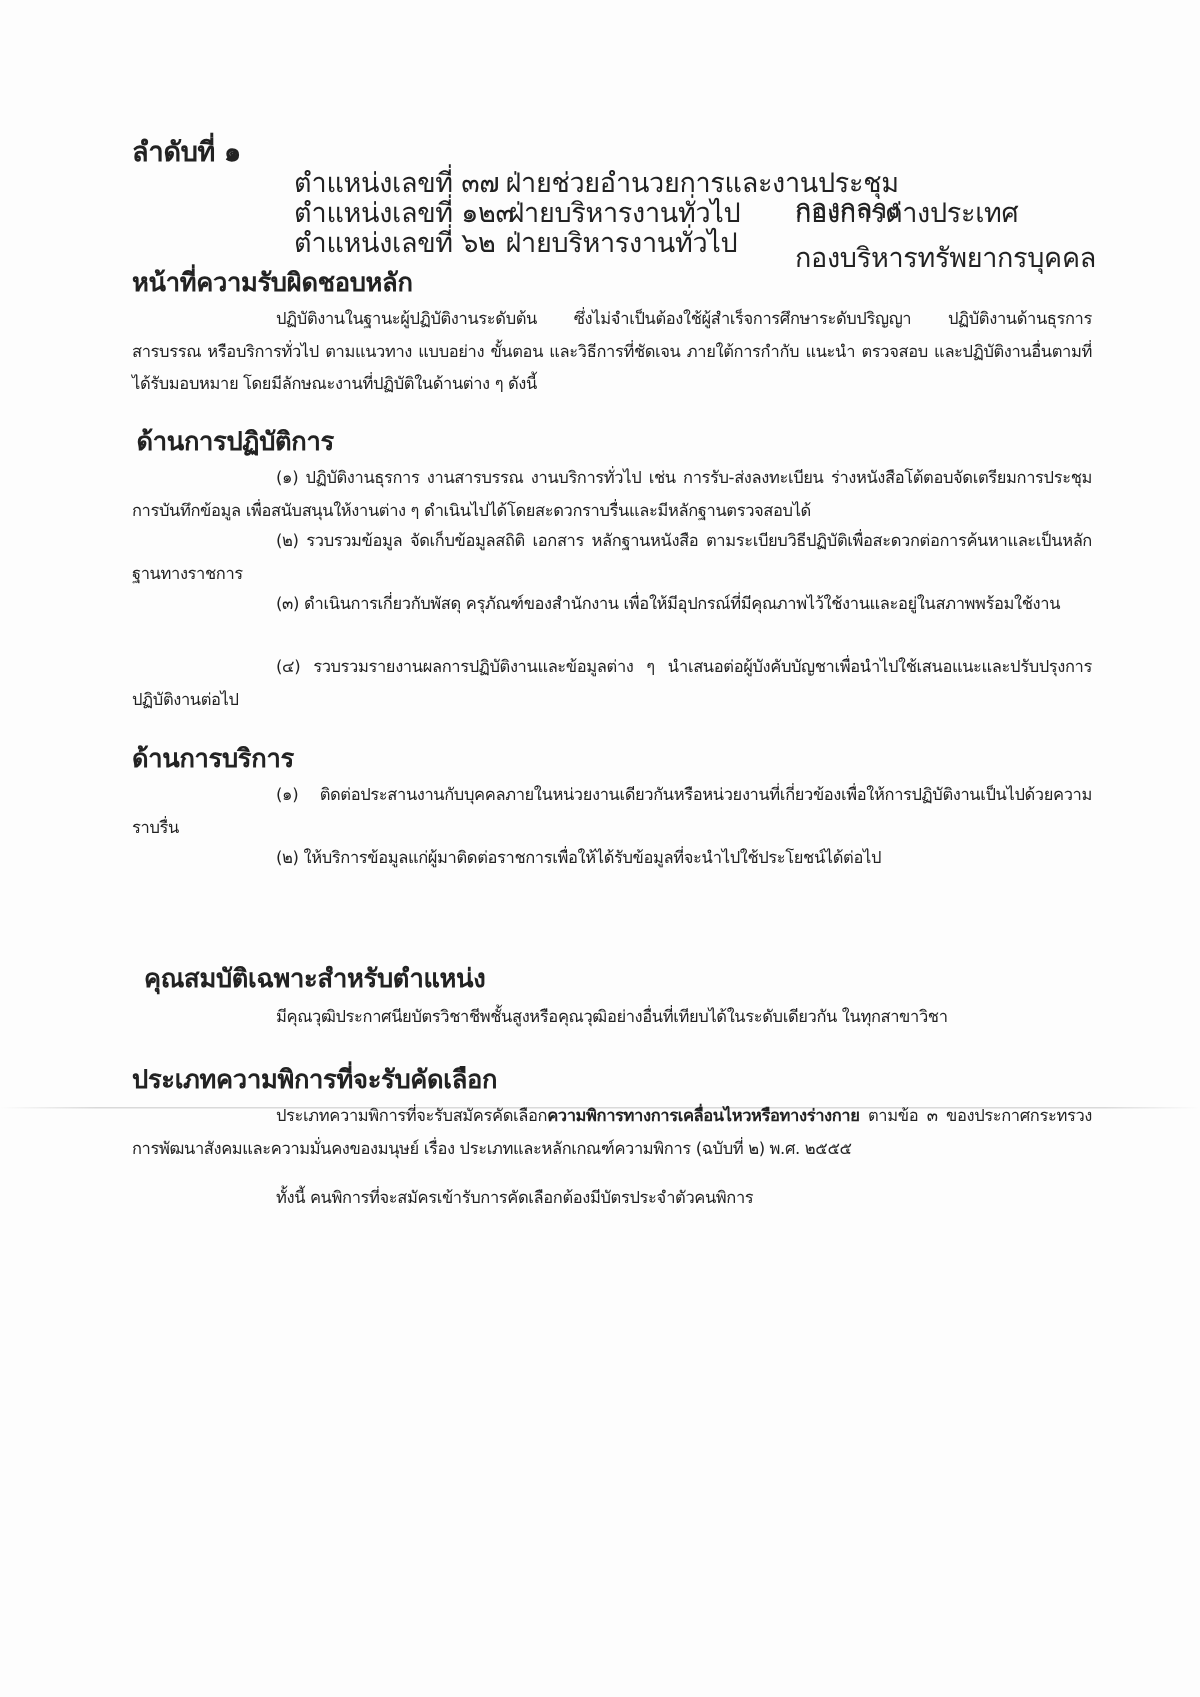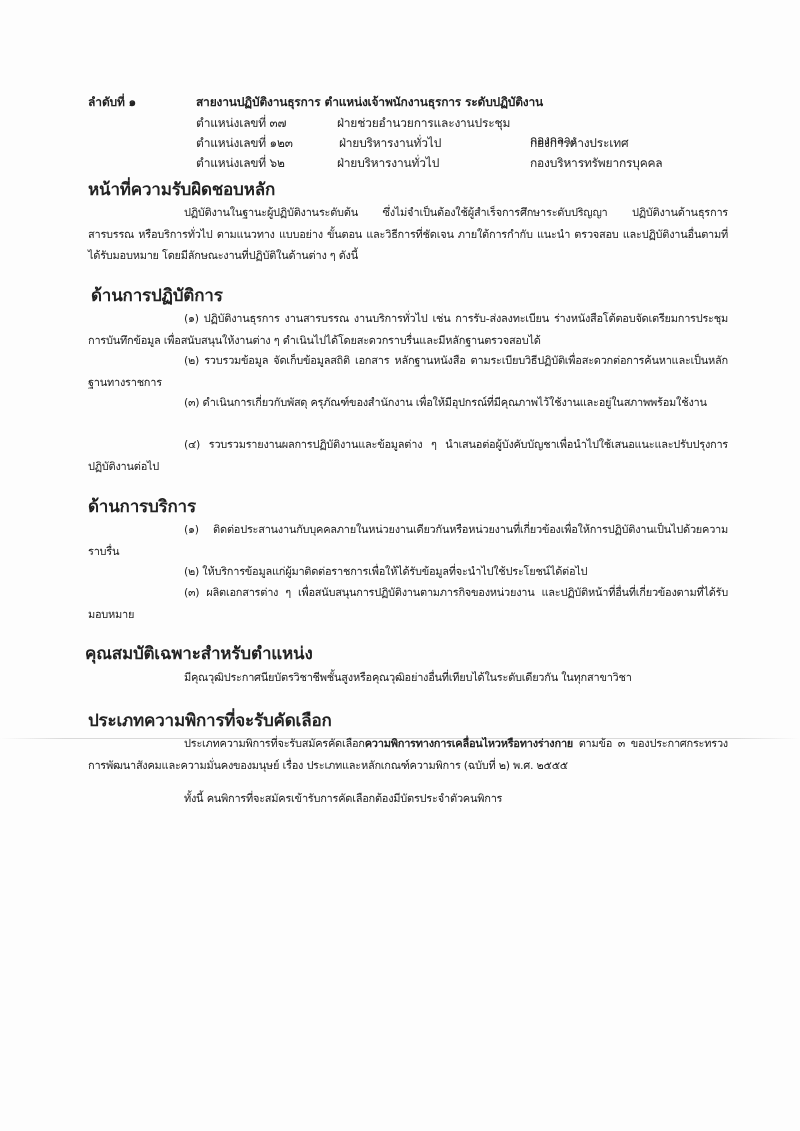--- a/index.html
+++ b/index.html
@@ -1,62 +1,60 @@
 <!DOCTYPE html>
 <html><head>
 <meta charset="utf-8">
 <style>
   html, body { margin: 0; padding: 0; }
   body {
     width: 800px; height: 1131px; background: #fdfdfd; position: relative; overflow: hidden;
     font-family: "DejaVu Sans", "Liberation Sans", sans-serif; color: #222;
   }
   .page { position: absolute; inset: 0; }
-  .abs { position: absolute; white-space: nowrap; font-size: 12px; line-height: 16px; letter-spacing: -0.2px; }
+  .abs { position: absolute; white-space: nowrap; font-size: 18px; line-height: 16px; letter-spacing: -0.2px; }
   .bold { font-weight: bold; }
   .heading { font-weight: bold; font-size: 17px; }
   .para { position: absolute; left: 88px; width: 640px; font-size: 11px; line-height: 21.5px; letter-spacing: -0.25px; text-align: justify; }
   .indent { text-indent: 96px; }
   .scanline { position: absolute; left: 0; width: 800px; height: 1px; background: linear-gradient(to right, rgba(150,150,150,0.0), rgba(150,150,150,0.35) 8%, rgba(150,150,150,0.35) 92%, rgba(150,150,150,0)); }
 </style>
 </head>
 <body>
 
 <div class="page">
 
   <div class="abs bold" style="left:88px; top:94px;">ลำดับที่ ๑</div>
-  <div class="abs bold" style="left:196px; top:94px;">สายงานปฏิบัติงานธุรการ  ตำแหน่งเจ้าพนักงานธุรการ  ระดับปฏิบัติงาน</div>
 
   <div class="abs" style="left:196px; top:115px;">ตำแหน่งเลขที่ ๓๗</div>
   <div class="abs" style="left:337px; top:115px;">ฝ่ายช่วยอำนวยการและงานประชุม</div>
   <div class="abs" style="left:530px; top:132px;">กองกลาง</div>
 
   <div class="abs" style="left:196px; top:135px;">ตำแหน่งเลขที่ ๑๒๓</div>
   <div class="abs" style="left:339px; top:135px;">ฝ่ายบริหารงานทั่วไป</div>
   <div class="abs" style="left:530px; top:135px;">กองการต่างประเทศ</div>
 
   <div class="abs" style="left:196px; top:155px;">ตำแหน่งเลขที่ ๖๒</div>
   <div class="abs" style="left:337px; top:155px;">ฝ่ายบริหารงานทั่วไป</div>
-  <div class="abs" style="left:530px; top:155px;">กองบริหารทรัพยากรบุคคล</div>
+  <div class="abs" style="left:530px; top:165px;">กองบริหารทรัพยากรบุคคล</div>
 
   <div class="abs heading" style="left:88px; top:181px;">หน้าที่ความรับผิดชอบหลัก</div>
   <div class="para indent" style="top:202px;">ปฏิบัติงานในฐานะผู้ปฏิบัติงานระดับต้น ซึ่งไม่จำเป็นต้องใช้ผู้สำเร็จการศึกษาระดับปริญญา ปฏิบัติงานด้านธุรการ สารบรรณ หรือบริการทั่วไป ตามแนวทาง แบบอย่าง ขั้นตอน และวิธีการที่ชัดเจน ภายใต้การกำกับ แนะนำ ตรวจสอบ และปฏิบัติงานอื่นตามที่ได้รับมอบหมาย โดยมีลักษณะงานที่ปฏิบัติในด้านต่าง ๆ ดังนี้</div>
 
   <div class="abs heading" style="left:91px; top:287px;">ด้านการปฏิบัติการ</div>
   <div class="para indent" style="top:308px;">(๑) ปฏิบัติงานธุรการ งานสารบรรณ งานบริการทั่วไป เช่น การรับ-ส่งลงทะเบียน ร่างหนังสือโต้ตอบจัดเตรียมการประชุมการบันทึกข้อมูล เพื่อสนับสนุนให้งานต่าง ๆ ดำเนินไปได้โดยสะดวกราบรื่นและมีหลักฐานตรวจสอบได้</div>
   <div class="para indent" style="top:350px;">(๒) รวบรวมข้อมูล จัดเก็บข้อมูลสถิติ เอกสาร หลักฐานหนังสือ ตามระเบียบวิธีปฏิบัติเพื่อสะดวกต่อการค้นหาและเป็นหลักฐานทางราชการ</div>
   <div class="para indent" style="top:392px;">(๓) ดำเนินการเกี่ยวกับพัสดุ ครุภัณฑ์ของสำนักงาน เพื่อให้มีอุปกรณ์ที่มีคุณภาพไว้ใช้งานและอยู่ในสภาพพร้อมใช้งาน</div>
   <div class="para indent" style="top:434px;">(๔) รวบรวมรายงานผลการปฏิบัติงานและข้อมูลต่าง ๆ นำเสนอต่อผู้บังคับบัญชาเพื่อนำไปใช้เสนอแนะและปรับปรุงการปฏิบัติงานต่อไป</div>
 
   <div class="abs heading" style="left:88px; top:498px;">ด้านการบริการ</div>
   <div class="para indent" style="top:519px;">(๑) ติดต่อประสานงานกับบุคคลภายในหน่วยงานเดียวกันหรือหน่วยงานที่เกี่ยวข้องเพื่อให้การปฏิบัติงานเป็นไปด้วยความราบรื่น</div>
   <div class="para indent" style="top:561px;">(๒) ให้บริการข้อมูลแก่ผู้มาติดต่อราชการเพื่อให้ได้รับข้อมูลที่จะนำไปใช้ประโยชน์ได้ต่อไป</div>
-  <div class="para indent" style="top:582px;">(๓) ผลิตเอกสารต่าง ๆ เพื่อสนับสนุนการปฏิบัติงานตามภารกิจของหน่วยงาน และปฏิบัติหน้าที่อื่นที่เกี่ยวข้องตามที่ได้รับมอบหมาย</div>
 
-  <div class="abs heading" style="left:85px; top:645px;">คุณสมบัติเฉพาะสำหรับตำแหน่ง</div>
+  <div class="abs heading" style="left:96px; top:645px;">คุณสมบัติเฉพาะสำหรับตำแหน่ง</div>
   <div class="para indent" style="top:667px;">มีคุณวุฒิประกาศนียบัตรวิชาชีพชั้นสูงหรือคุณวุฒิอย่างอื่นที่เทียบได้ในระดับเดียวกัน ในทุกสาขาวิชา</div>
 
   <div class="abs heading" style="left:88px; top:712px;">ประเภทความพิการที่จะรับคัดเลือก</div>
   <div class="scanline" style="top:738px;"></div>
   <div class="para indent" style="top:733px;"><span>ประเภทความพิการที่จะรับสมัครคัดเลือก</span><span class="bold">ความพิการทางการเคลื่อนไหวหรือทางร่างกาย</span><span> ตามข้อ ๓ ของประกาศกระทรวงการพัฒนาสังคมและความมั่นคงของมนุษย์ เรื่อง ประเภทและหลักเกณฑ์ความพิการ (ฉบับที่ ๒) พ.ศ. ๒๕๕๕</span></div>
   <div class="para indent" style="top:788px;">ทั้งนี้ คนพิการที่จะสมัครเข้ารับการคัดเลือกต้องมีบัตรประจำตัวคนพิการ</div>
 
 </div>
 
 </body></html>

